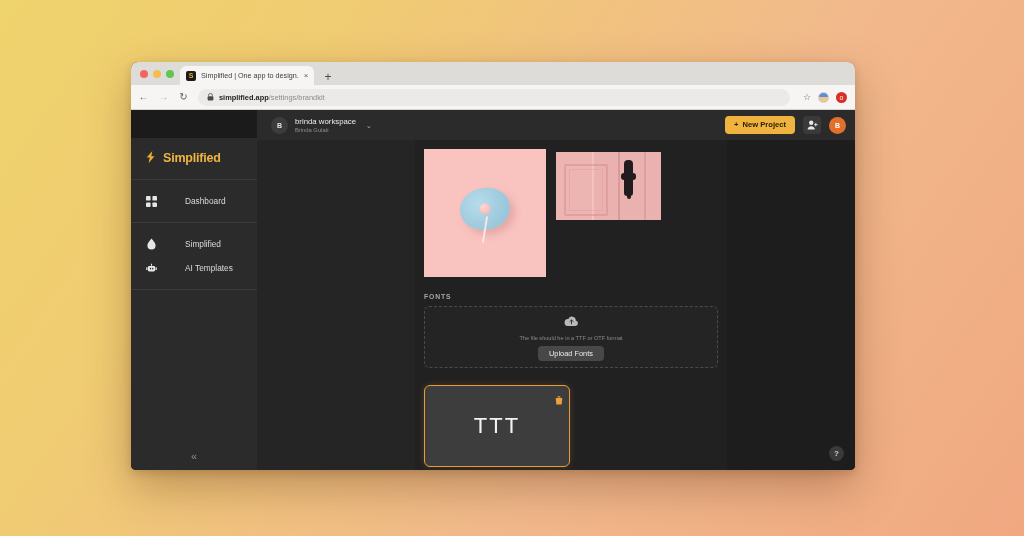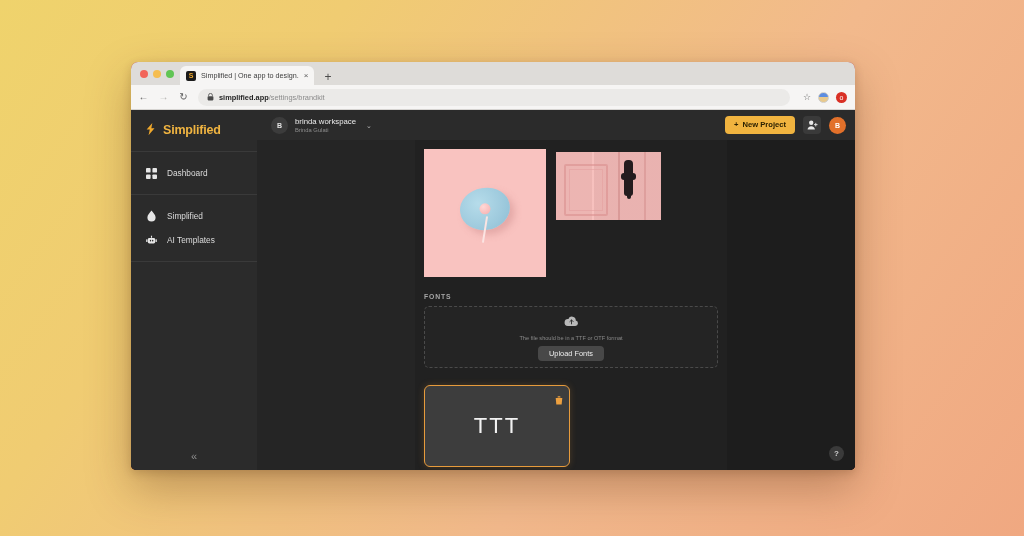--- a/index.html
+++ b/index.html
@@ -101,28 +101,29 @@
   }
 
   
   .app { display: flex; height: 360px; background: #1b1b1b; }
 
   .sidebar {
     width: 126px; flex: 0 0 126px;
     background: #2b2b2b;
     display: flex; flex-direction: column;
     position: relative;
+    margin-top: 28px;
   }
   .brand { display: flex; align-items: center; gap: 5px; padding: 12px 0 13px 13px; }
   .brand-mark { font-size: 14px; color: #f0a92c; line-height: 1; }
   .brand-text { font-size: 12.5px; font-weight: 700; color: #f0b441; letter-spacing: -0.2px; }
   .nav-sep { height: 1px; background: #3a3a3a; margin: 0 0 0 0; }
   .nav-group { padding: 9px 0; }
   .nav-item {
-    display: flex; align-items: center; gap: 10px;
+    display: flex; align-items: center; gap: 28px;
     padding: 6px 11px 6px 14px;
     cursor: pointer;
     justify-content: flex-end;
   }
   .nav-ico { width: 12px; height: 12px; flex: 0 0 12px; color: #e6e6e6; display: flex; align-items: center; justify-content: center; }
   .nav-ico svg { display: block; }
   .nav-label { font-size: 8.3px; color: #dcdcdc; flex: 1 1 auto; }
   .chev { font-size: 7px; color: #9b9b9b; line-height: 1; }
   .collapse {
     position: absolute; bottom: 8px; left: 0; width: 100%;

